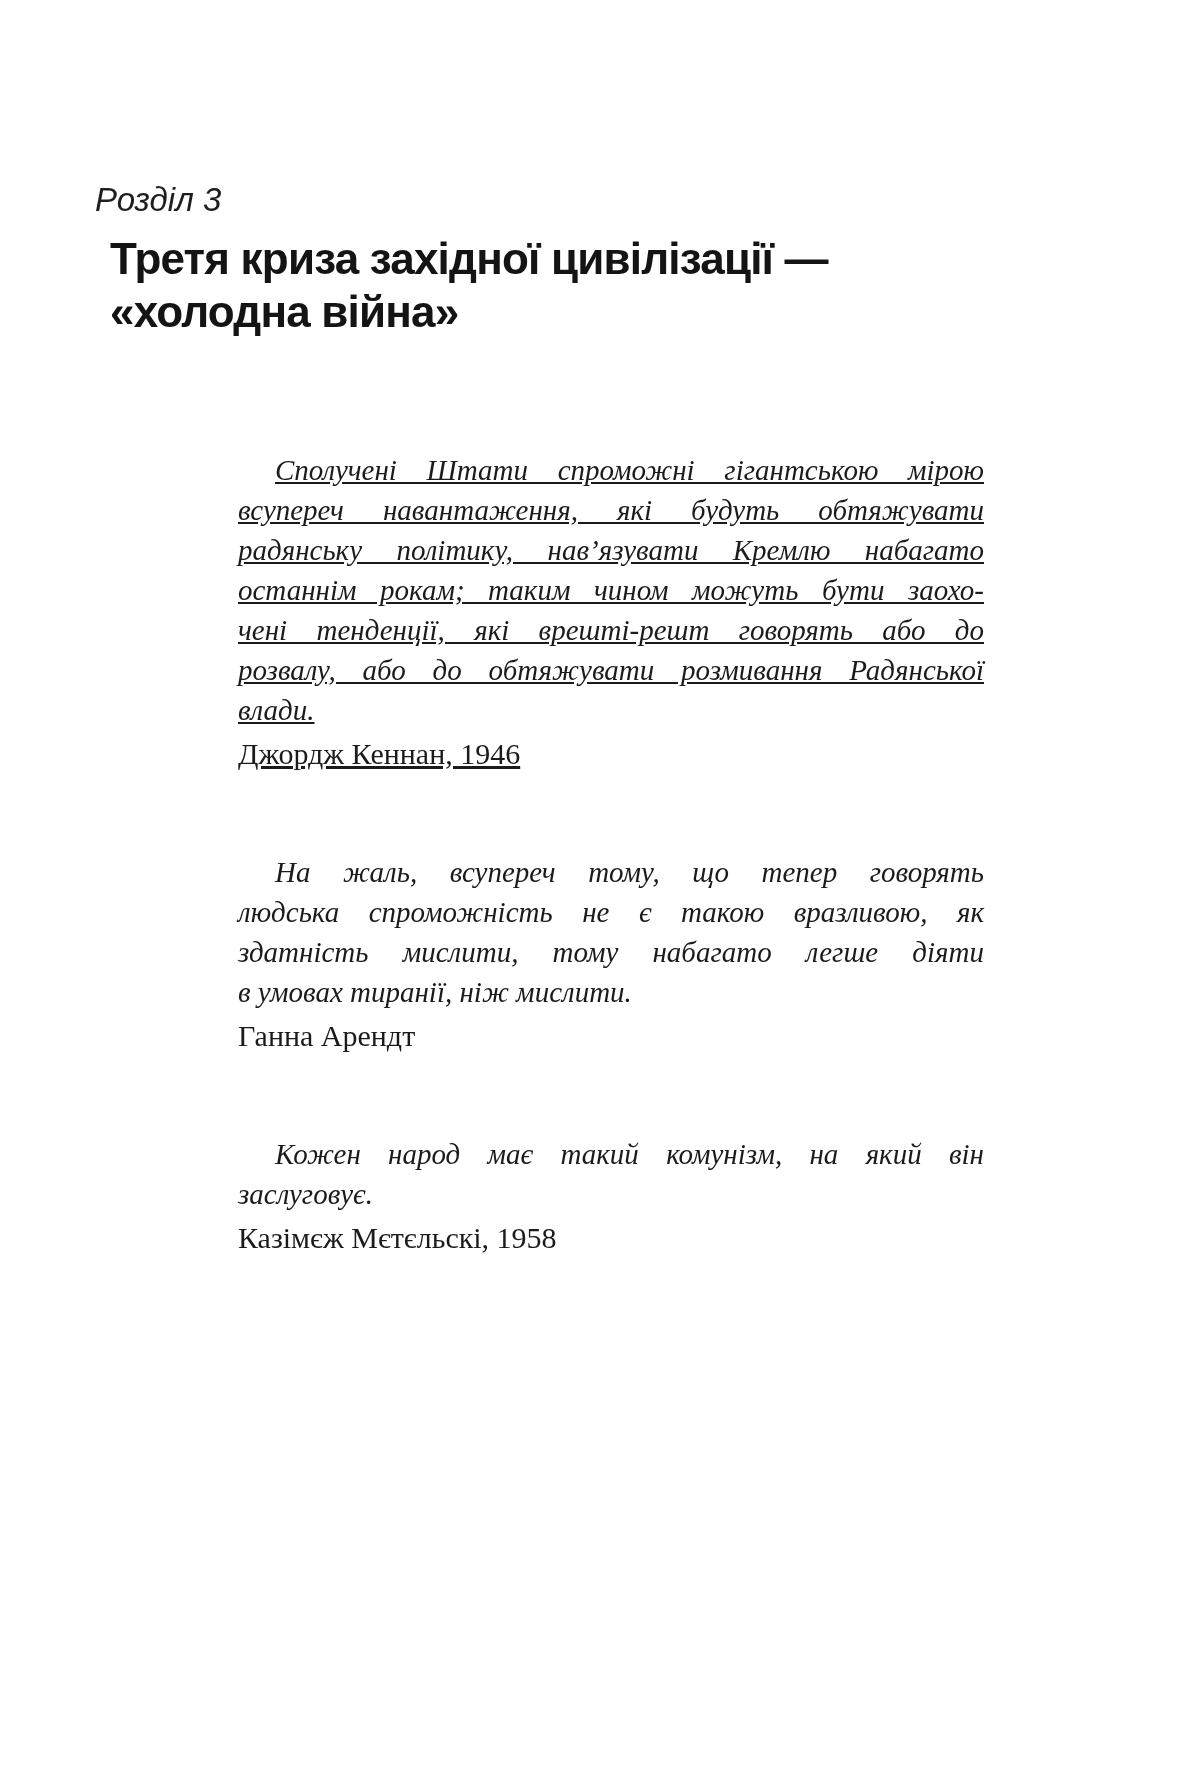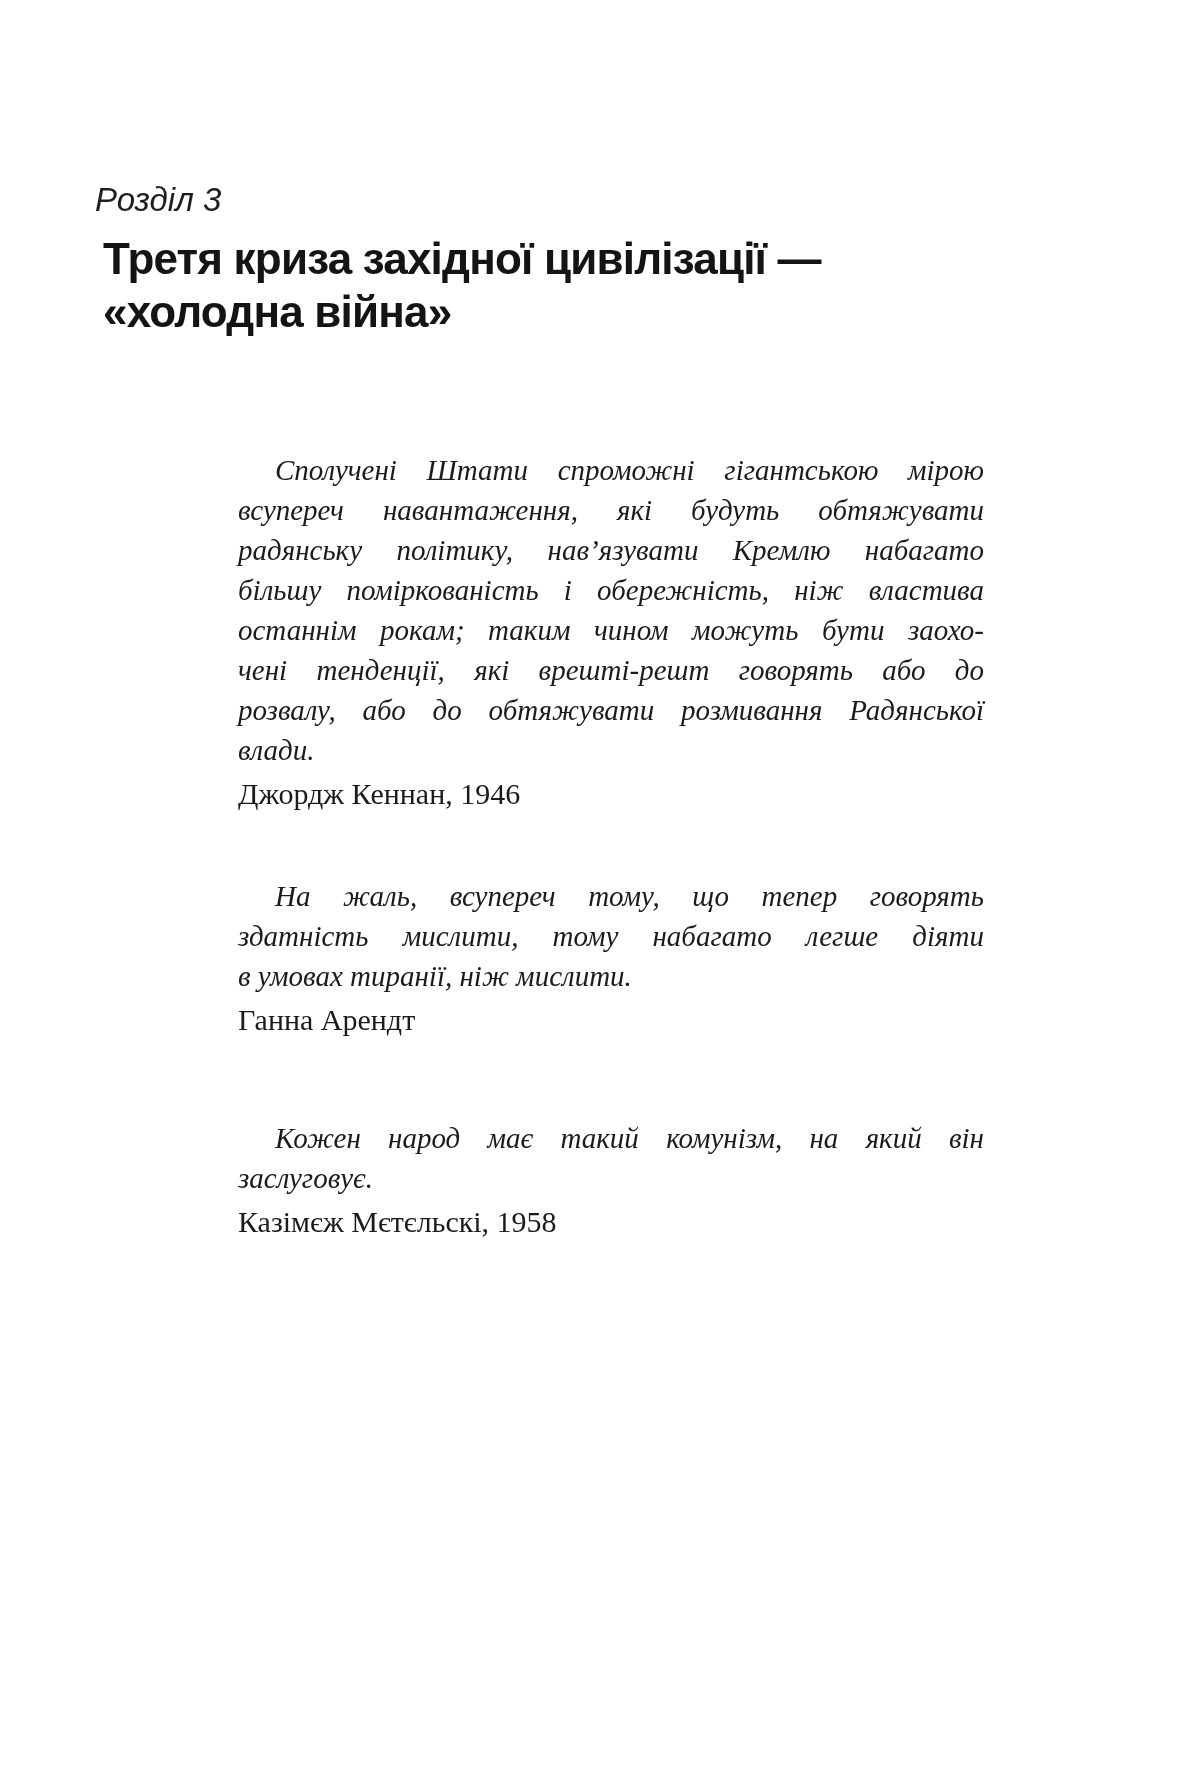--- a/index.html
+++ b/index.html
@@ -18,21 +18,21 @@
     box-sizing: border-box;
     padding: 180px 95px 0 95px;
     overflow: hidden;
   }
   .chapter-kicker {
     font: italic 400 33px/40px "Liberation Sans", sans-serif;
     color: #1e1e1e;
     letter-spacing: 0px;
   }
   .chapter-title {
-    margin: 12px 0 0 8px;
+    margin: 12px 0 0 15px;
     font: bold 44px/53px "Liberation Sans", sans-serif;
     letter-spacing: -0.8px;
     color: #141414;
   }
   .epigraphs {
     margin: 112px 0 0 143px;
     width: 746px;
   }
   .epigraph {
     margin: 0 0 78px 0;
@@ -59,33 +59,33 @@
 </head>
 <body>
 
 <div class="page">
   <div class="chapter-kicker">Розділ 3</div>
   <h1 class="chapter-title">
     <span>Третя криза західної цивілізації —</span><br>
     <span>«холодна війна»</span>
   </h1>
   <div class="epigraphs">
-      <figure class="epigraph" style="margin: 0px 0px 62px;">
+      <figure class="epigraph" style="margin: 0px 0px 78px; text-decoration: underline;">
         <div class="quote-line first">Сполучені Штати спроможні гігантською мірою</div>
         <div class="quote-line">всупереч навантаження, які будуть обтяжувати</div>
         <div class="quote-line">радянську політику, нав’язувати Кремлю набагато</div>
-        <div class="quote-line">більшу поміркованість і обережність, ніж властива</div>
         <div class="quote-line">останнім рокам; таким чином можуть бути заохо-</div>
         <div class="quote-line">чені тенденції, які врешті-решт говорять або до</div>
         <div class="quote-line">розвалу, або до обтяжувати розмивання Радянської</div>
         <div class="quote-line last">влади.</div>
         <figcaption class="attribution">Джордж Кеннан, 1946</figcaption>
       </figure>
       <figure class="epigraph" style="margin: 15px 0px 78px;">
         <div class="quote-line first">На жаль, всупереч тому, що тепер говорять</div>
+        <div class="quote-line">людська спроможність не є такою вразливою, як</div>
         <div class="quote-line">здатність мислити, тому набагато легше діяти</div>
         <div class="quote-line last">в умовах тиранії, ніж мислити.</div>
         <figcaption class="attribution">Ганна Арендт</figcaption>
       </figure>
       <figure class="epigraph" style="margin: 0px 0px 100px;">
         <div class="quote-line first">Кожен народ має такий комунізм, на який він</div>
         <div class="quote-line last">заслуговує.</div>
         <figcaption class="attribution">Казімєж Мєтєльскі, 1958</figcaption>
       </figure>
     </div>

